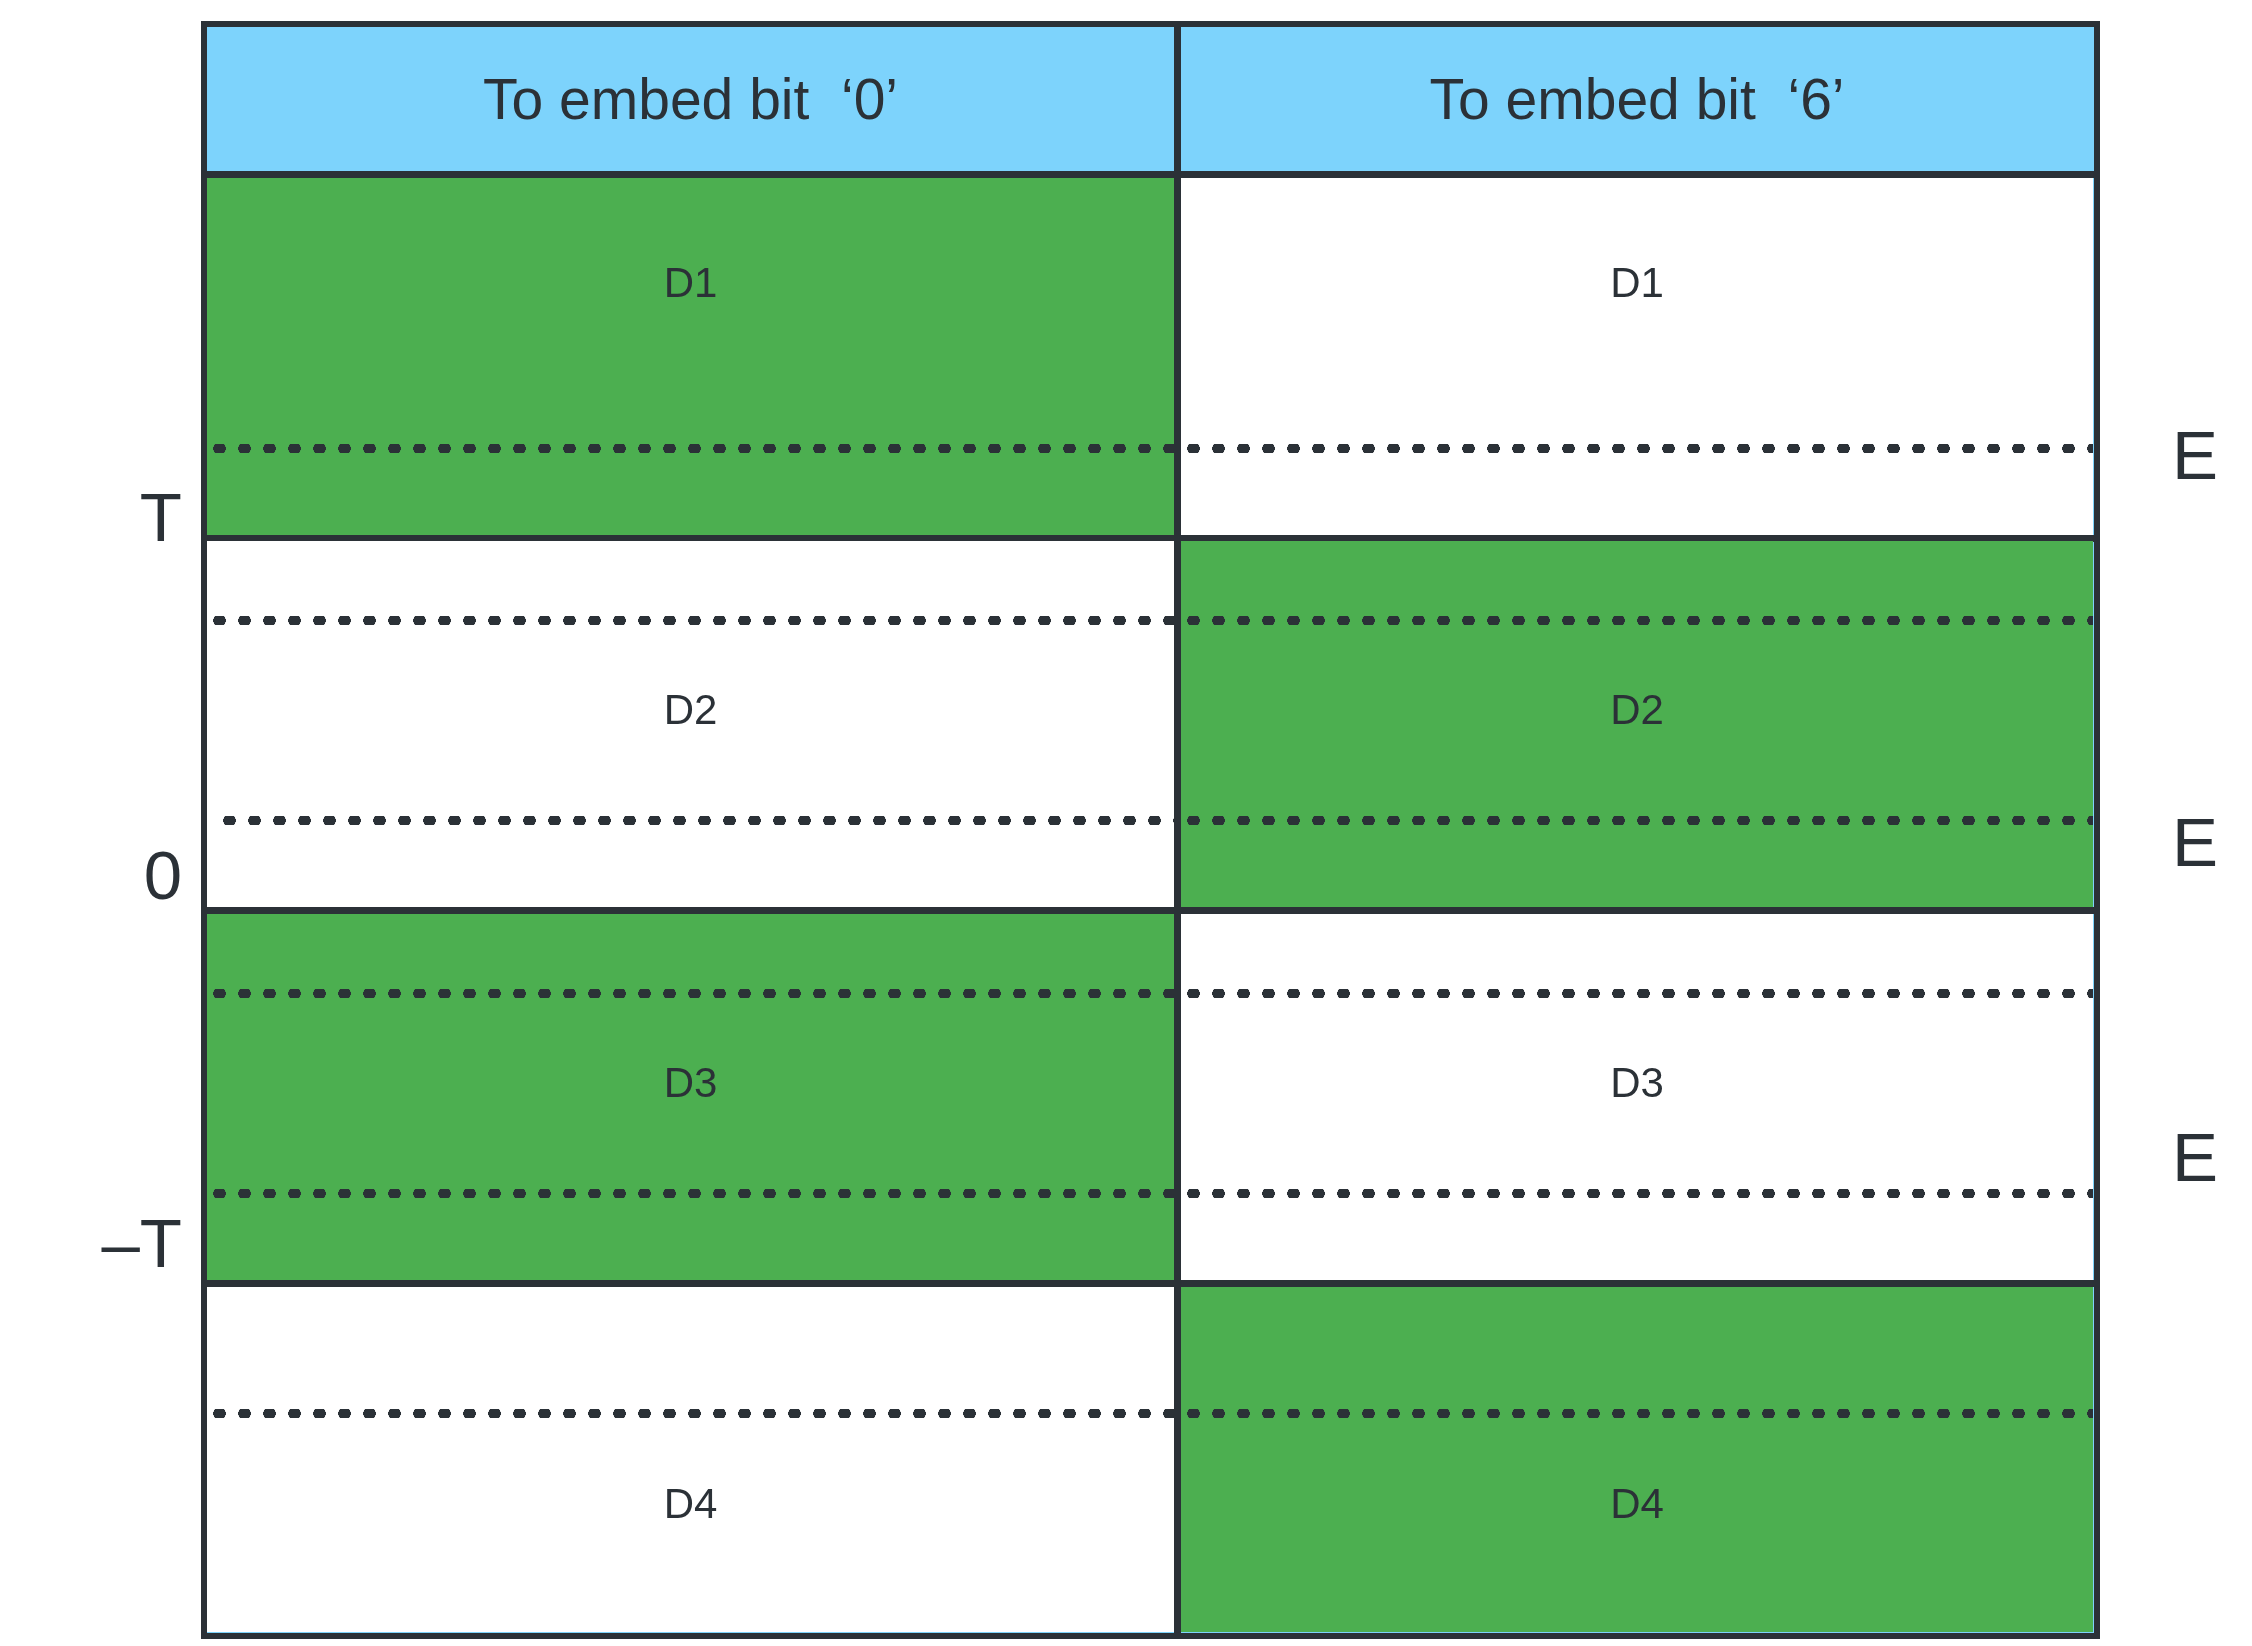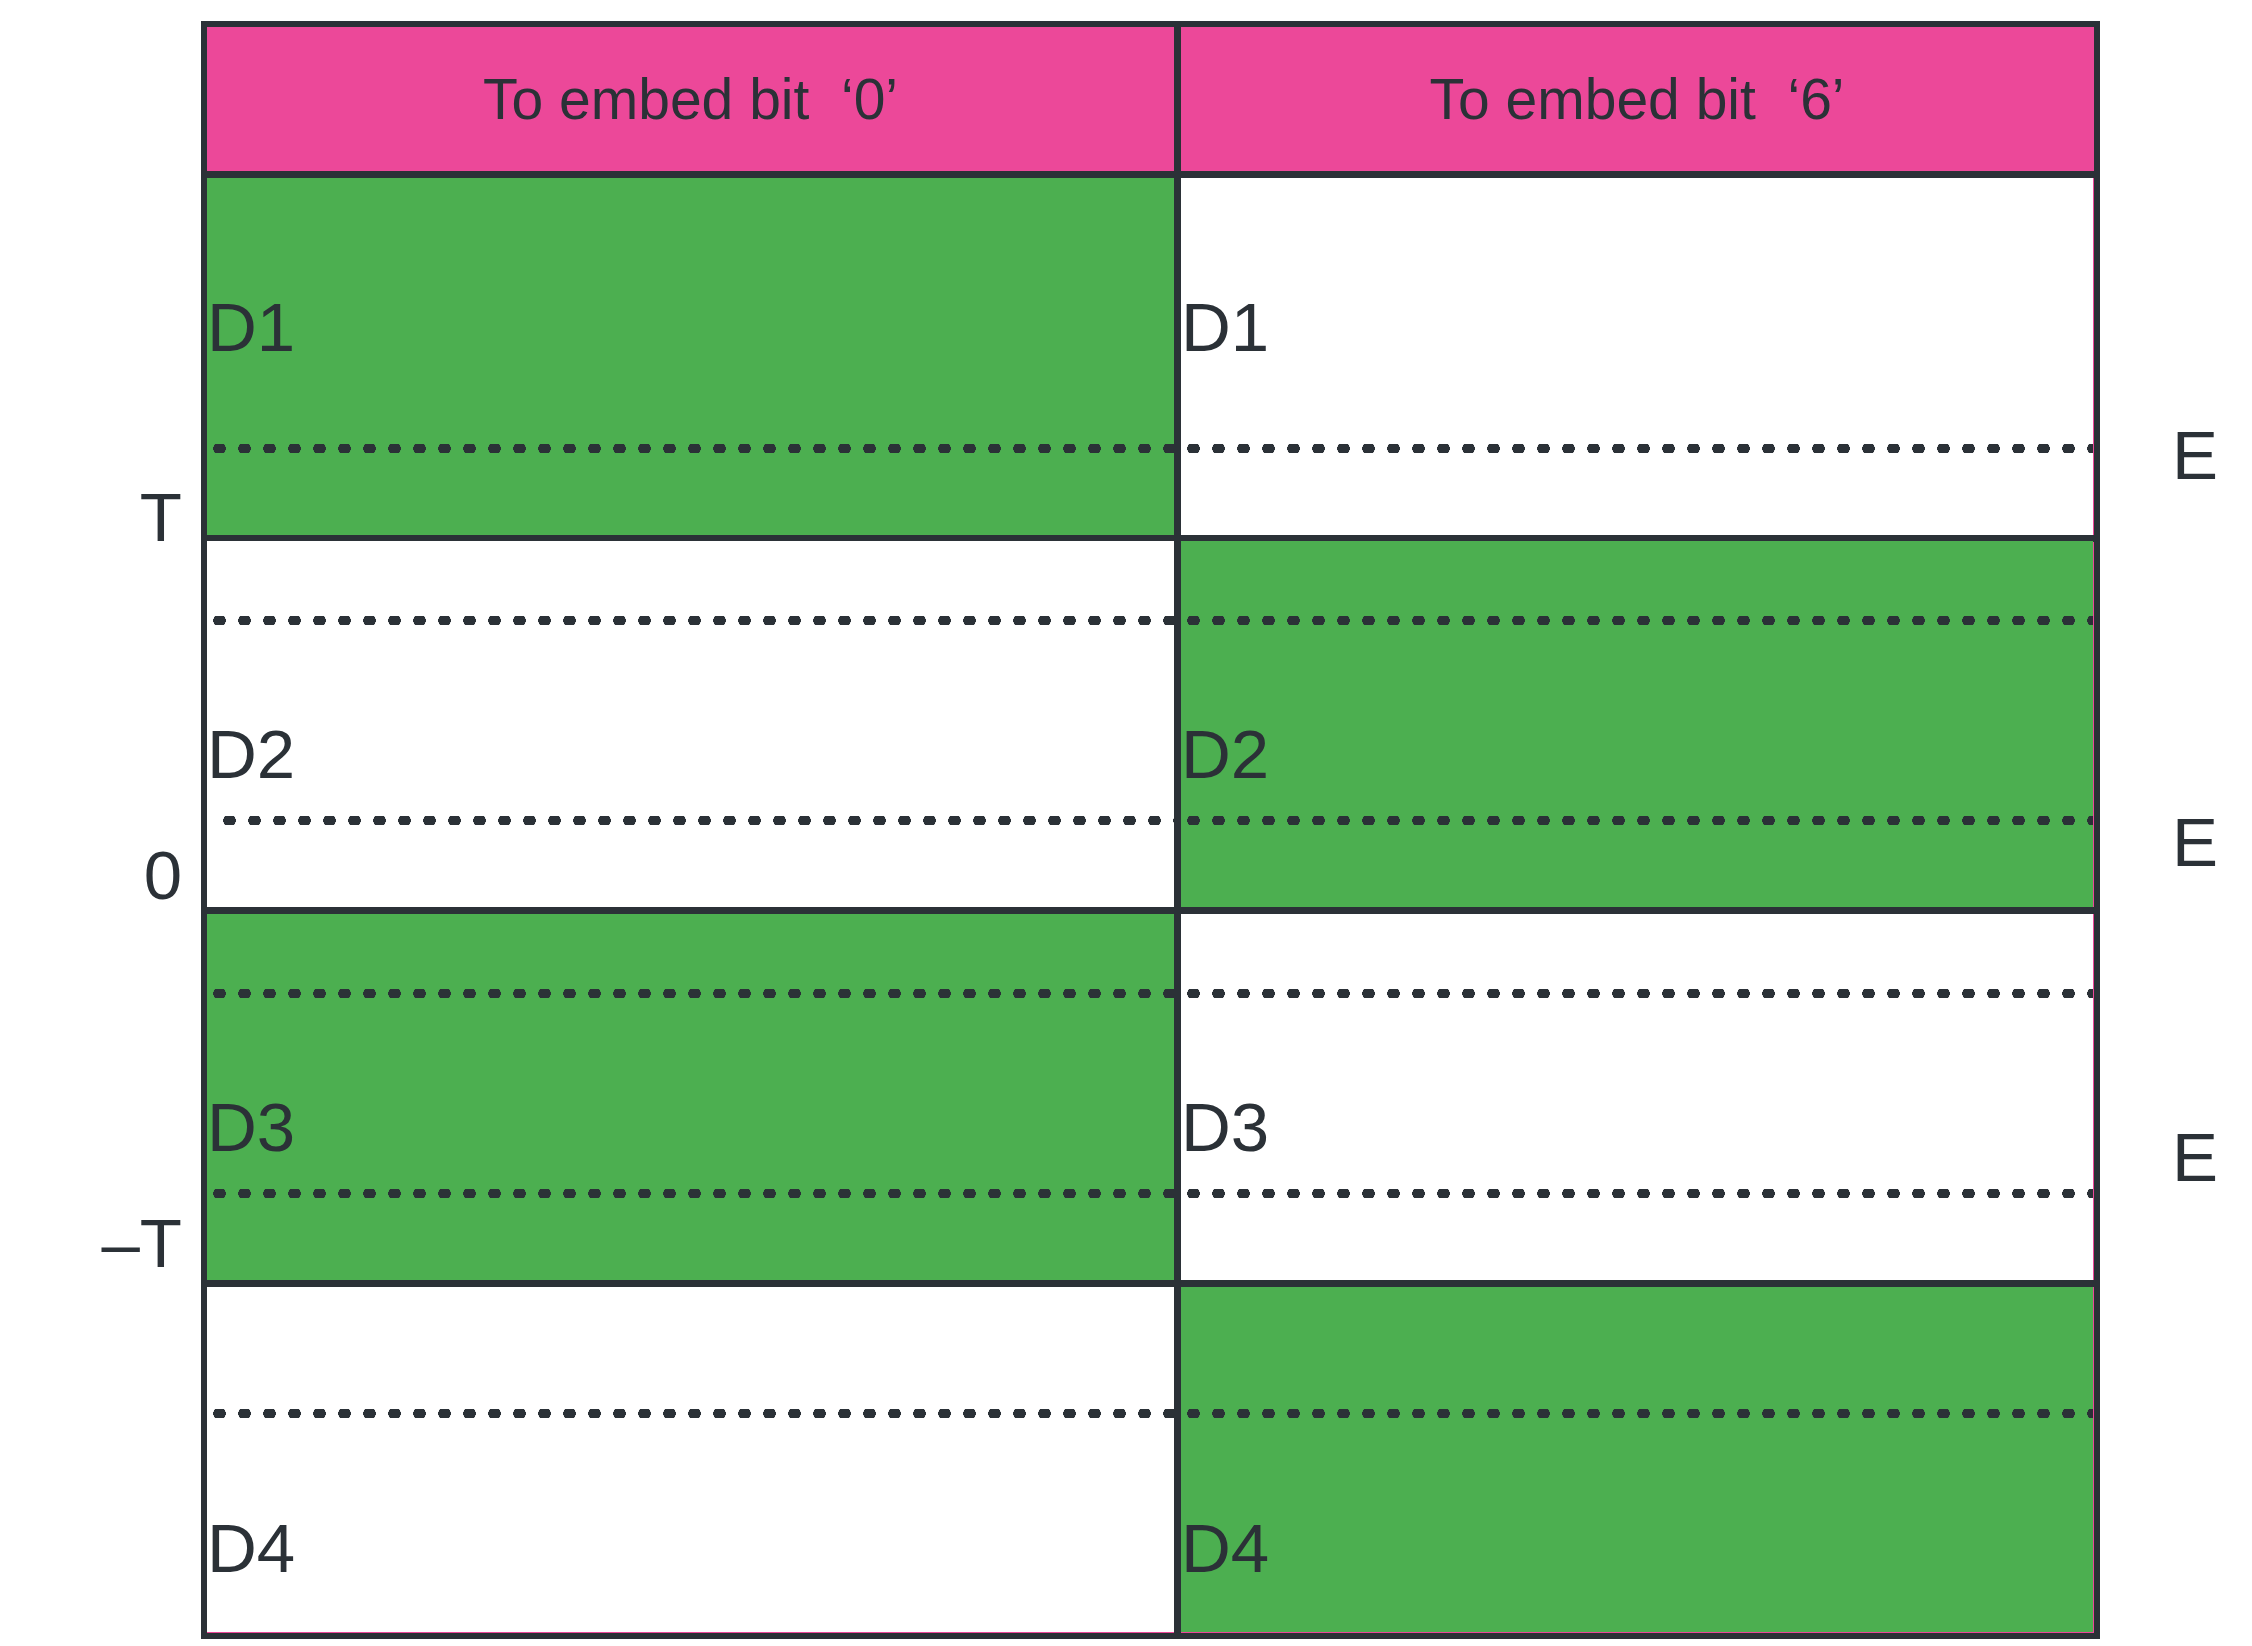--- a/index.html
+++ b/index.html
@@ -3,38 +3,38 @@
 <meta charset="utf-8">
 <style>
   html,body{margin:0;padding:0;background:#ffffff;}
   body{width:2252px;height:1647px;position:relative;overflow:hidden;
        font-family:"Liberation Sans","DejaVu Sans",sans-serif;color:#2b3137;}
 
   #stage{position:absolute;left:0;top:0;width:2252px;height:1647px;}
 
   
   .table{position:absolute;left:201px;top:21px;width:1899px;height:1618px;
-         box-sizing:border-box;border:6.7px solid #2b3137;background:#ec4899;}
+         box-sizing:border-box;border:6.7px solid #2b3137;background:#7dd3fc;}
 
   
   .col-split{position:absolute;left:967px;top:0;width:6.7px;height:100%;
              background:#2b3137;}
 
   
   .hline{position:absolute;left:0;width:100%;height:6.7px;background:#2b3137;}
 
   
   .cell{position:absolute;box-sizing:border-box;}
   .cell.left {left:0px;   width:967px;}
   .cell.right{left:974px; width:912px;}
   .cell.green{background:#4caf50;}
   .cell.white{background:#ffffff;}
 
-  .cell-label{position:absolute;left:0;width:100%;
-              font-size:69px;line-height:1;color:#2b3137;margin-top:31px;}
+  .cell-label{position:absolute;left:0;width:100%;text-align:center;
+              font-size:42px;line-height:1;color:#2b3137;}
 
   
   .hdr{position:absolute;top:0;height:144px;display:flex;align-items:center;
        justify-content:center;font-size:57px;color:#2b3137;white-space:pre;}
   .hdr.left {left:0px;  width:967px;}
   .hdr.right{left:974px;width:912px;}
 
   
   .dotline{position:absolute;height:8.6px;
            background-image:radial-gradient(circle, #2b3137 46%, rgba(0,0,0,0) 48%);

